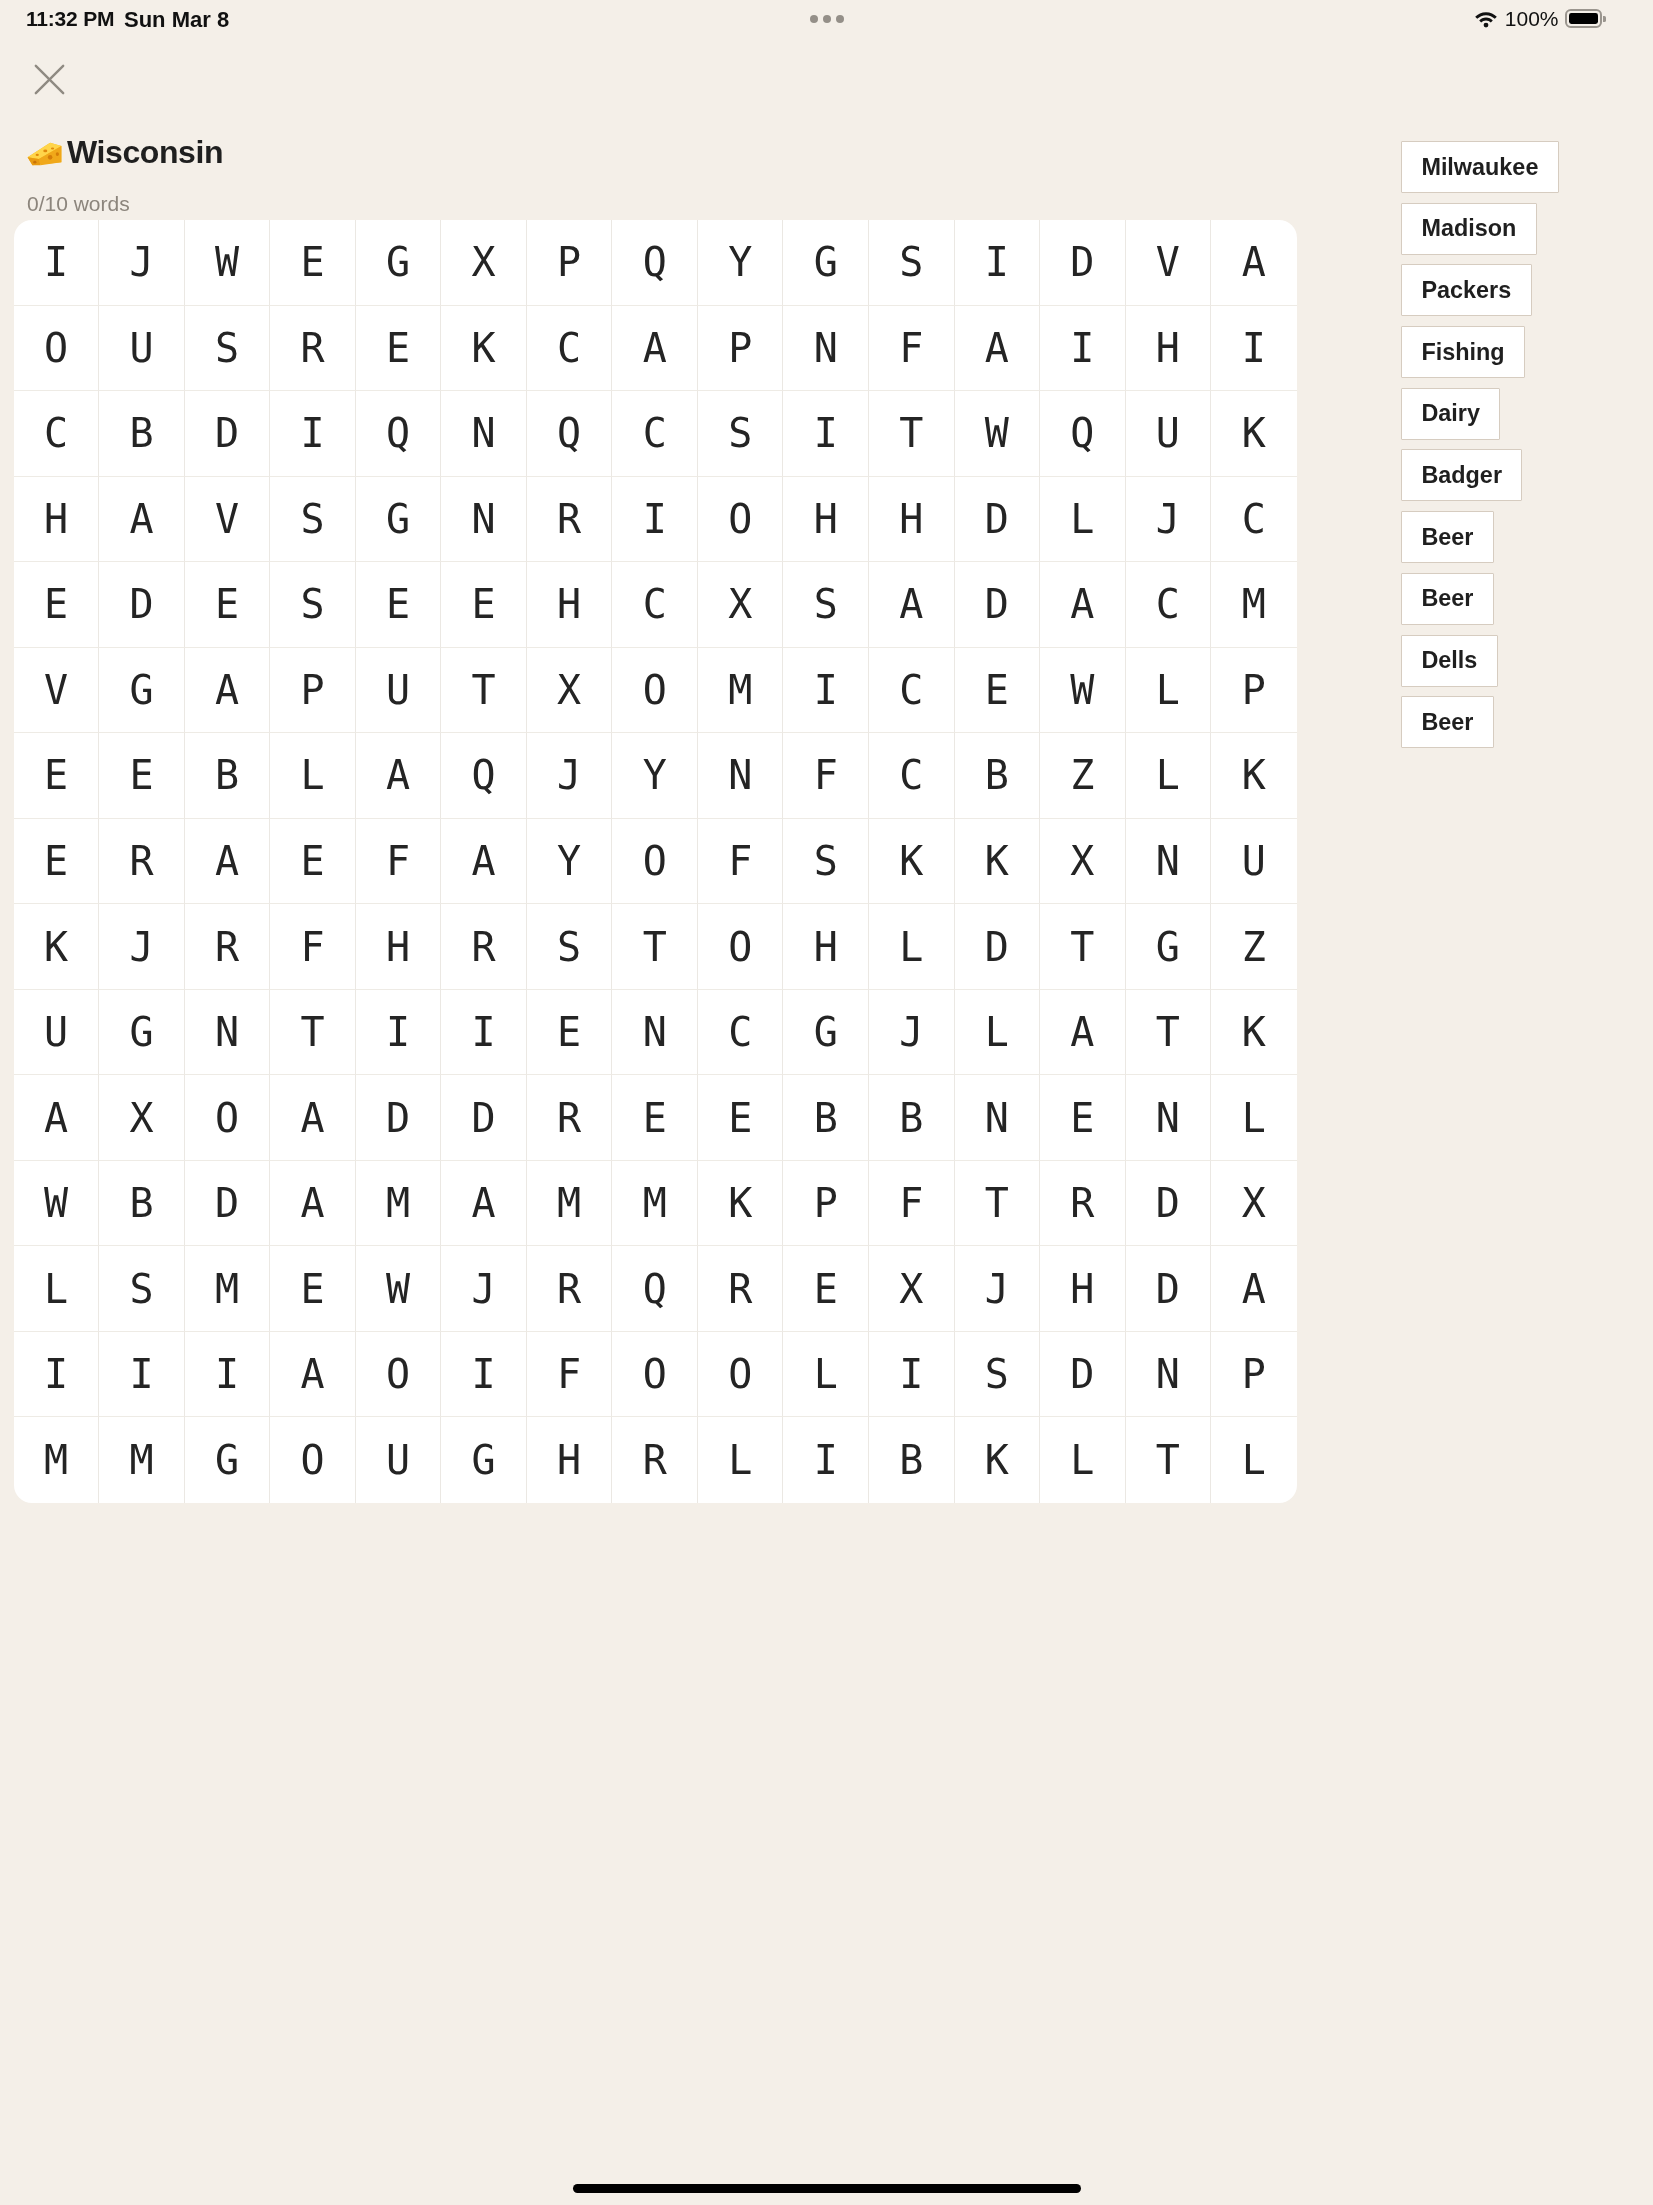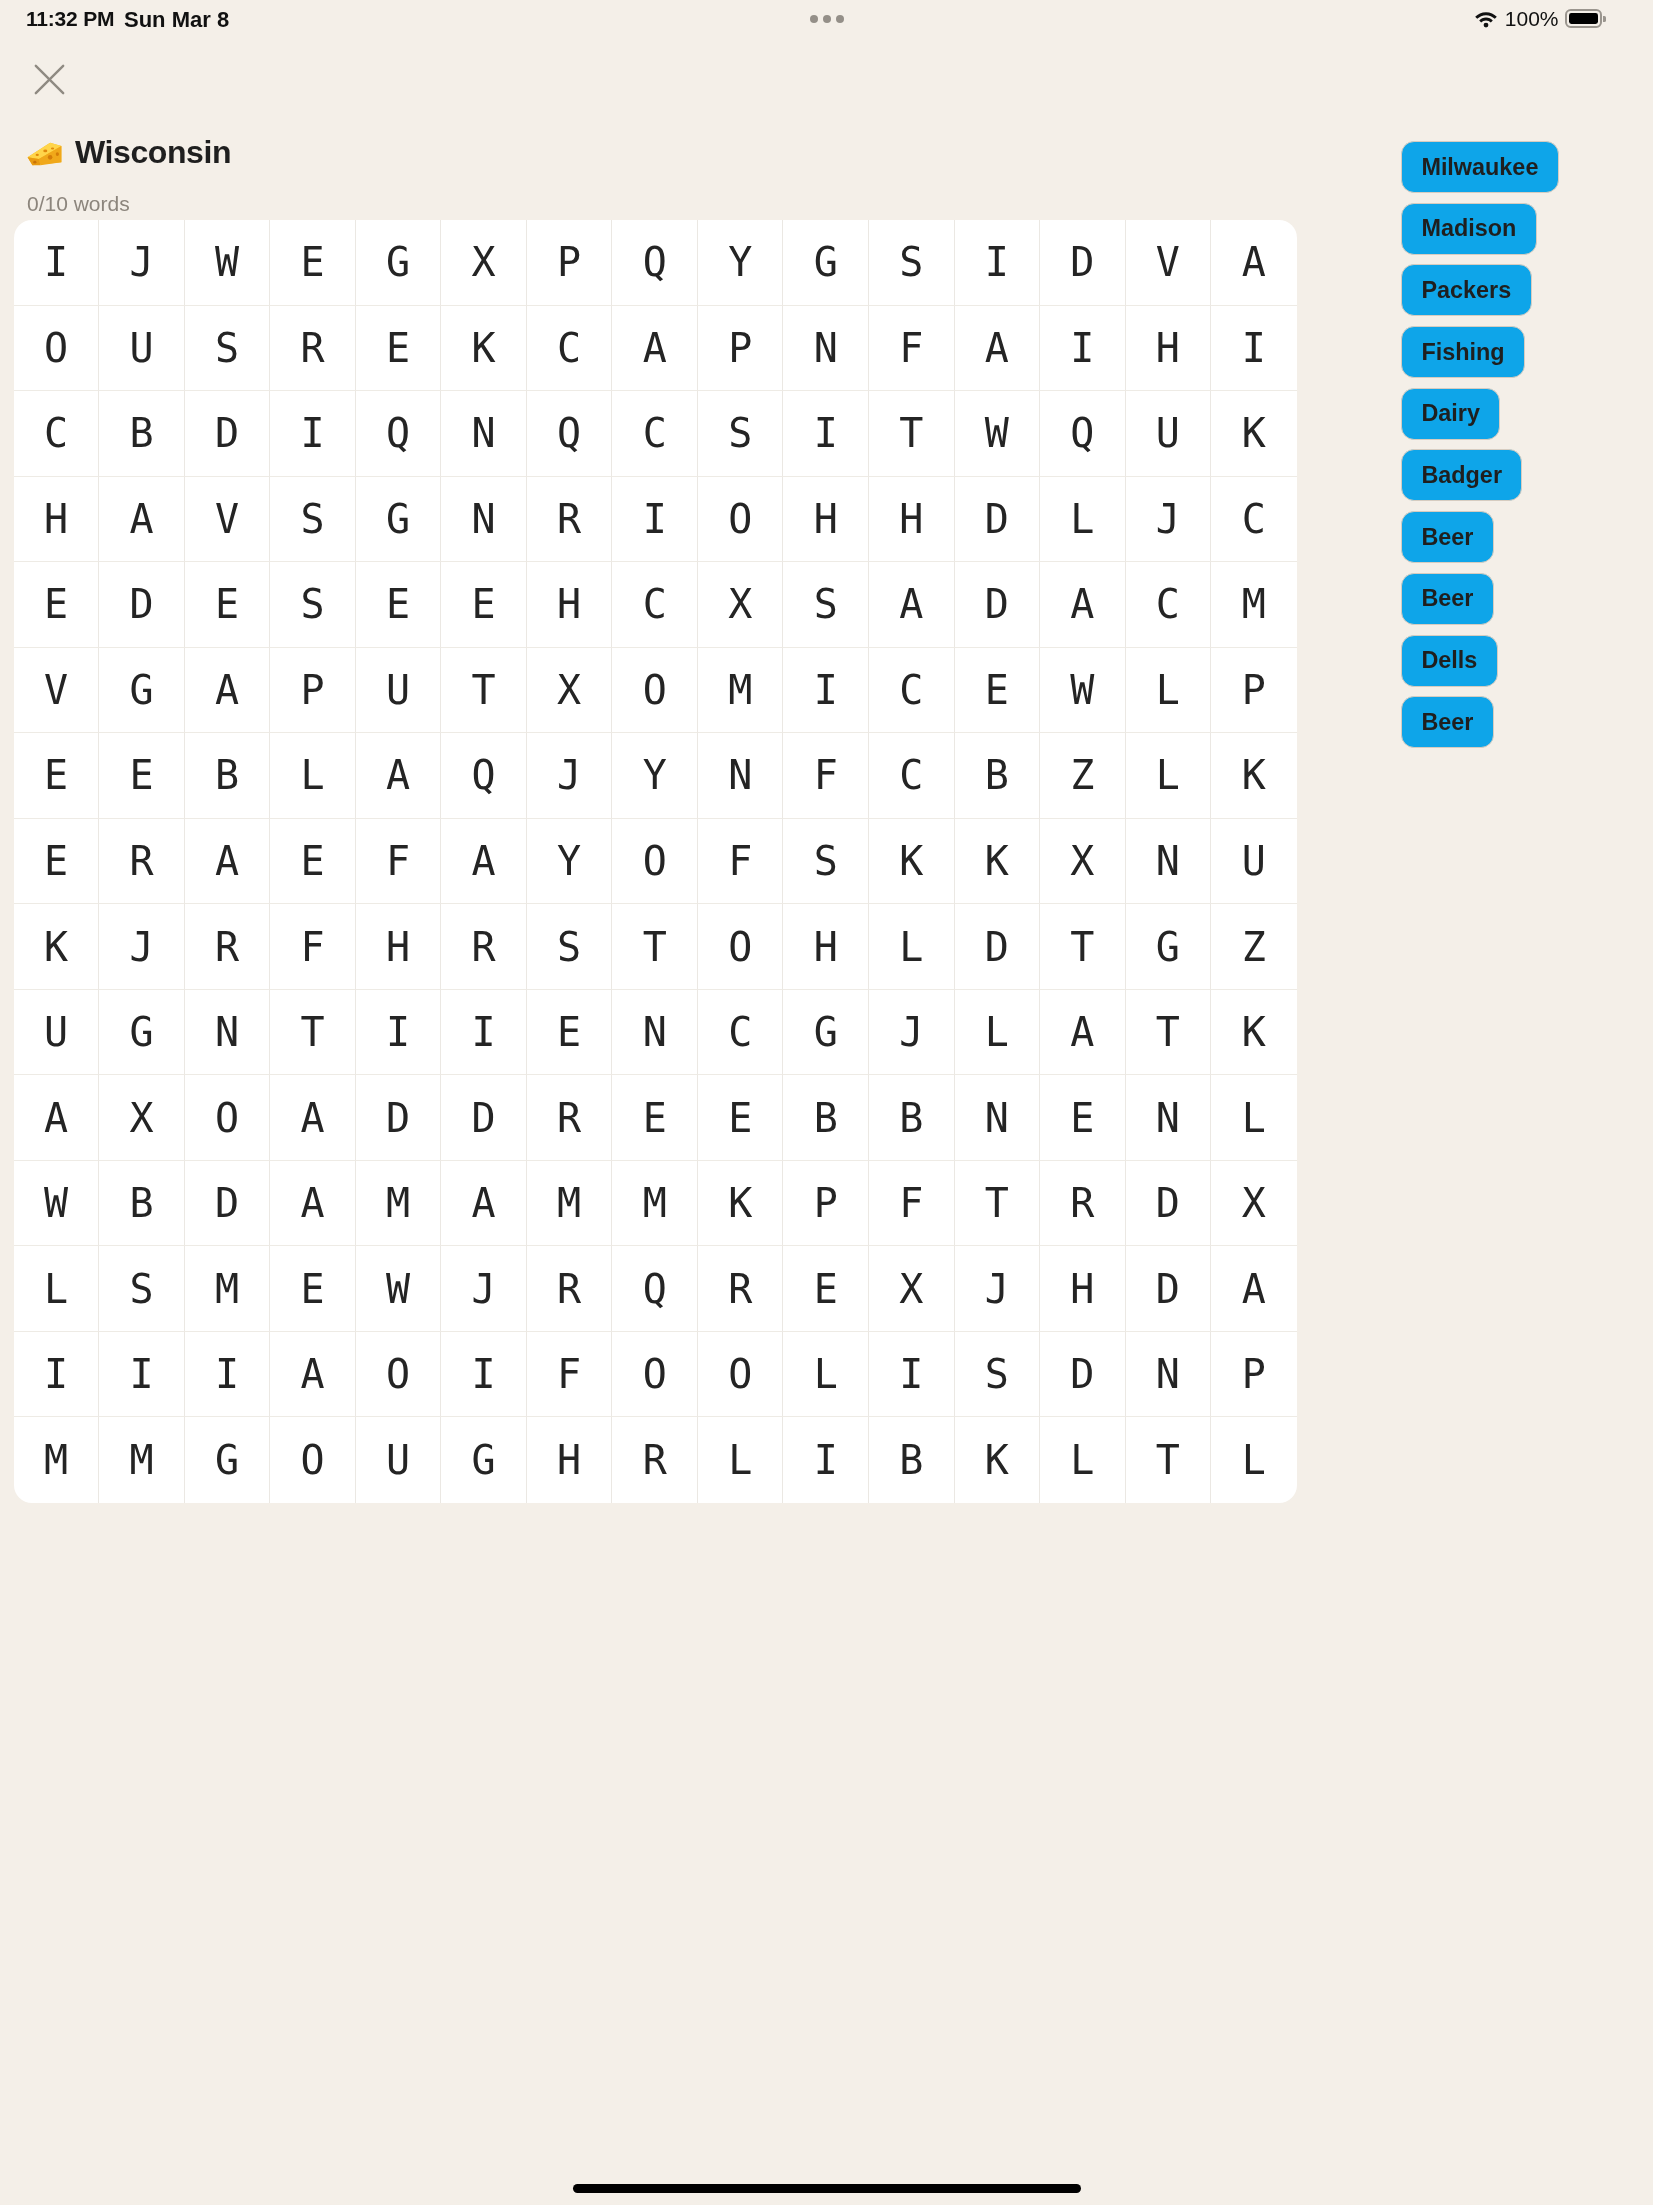--- a/index.html
+++ b/index.html
@@ -90,21 +90,21 @@
       cursor: pointer;
     }
     .close-button svg { display: block; }
 
     
     .title-row {
       position: absolute;
       left: 26px; top: 134px;
       display: flex;
       align-items: center;
-      gap: 12px;
+      gap: 4px;
       text-align: right;
     }
     .cheese-icon svg { display: block; }
     .title-text {
       font-size: 32px;
       font-weight: 600;
       color: #1f1f1f;
       letter-spacing: -0.4px;
     }
     .progress-text {
@@ -149,23 +149,23 @@
       left: 1401px; top: 141px;
       display: flex;
       flex-direction: column;
       align-items: flex-start;
       gap: 9.7px;
     }
     .word-chip {
       height: 52px;
       box-sizing: border-box;
       padding: 0 19.4px;
-      background: #0ea5e9;
+      background: #ffffff;
       border: 1.6px solid #d6ccc0;
-      border-radius: 13px;
+      border-radius: 1px;
       display: flex;
       align-items: center;
       font-size: 23.4px;
       font-weight: 600;
       color: #1f1f1f;
     }
 
     
     .home-indicator {
       position: absolute;

